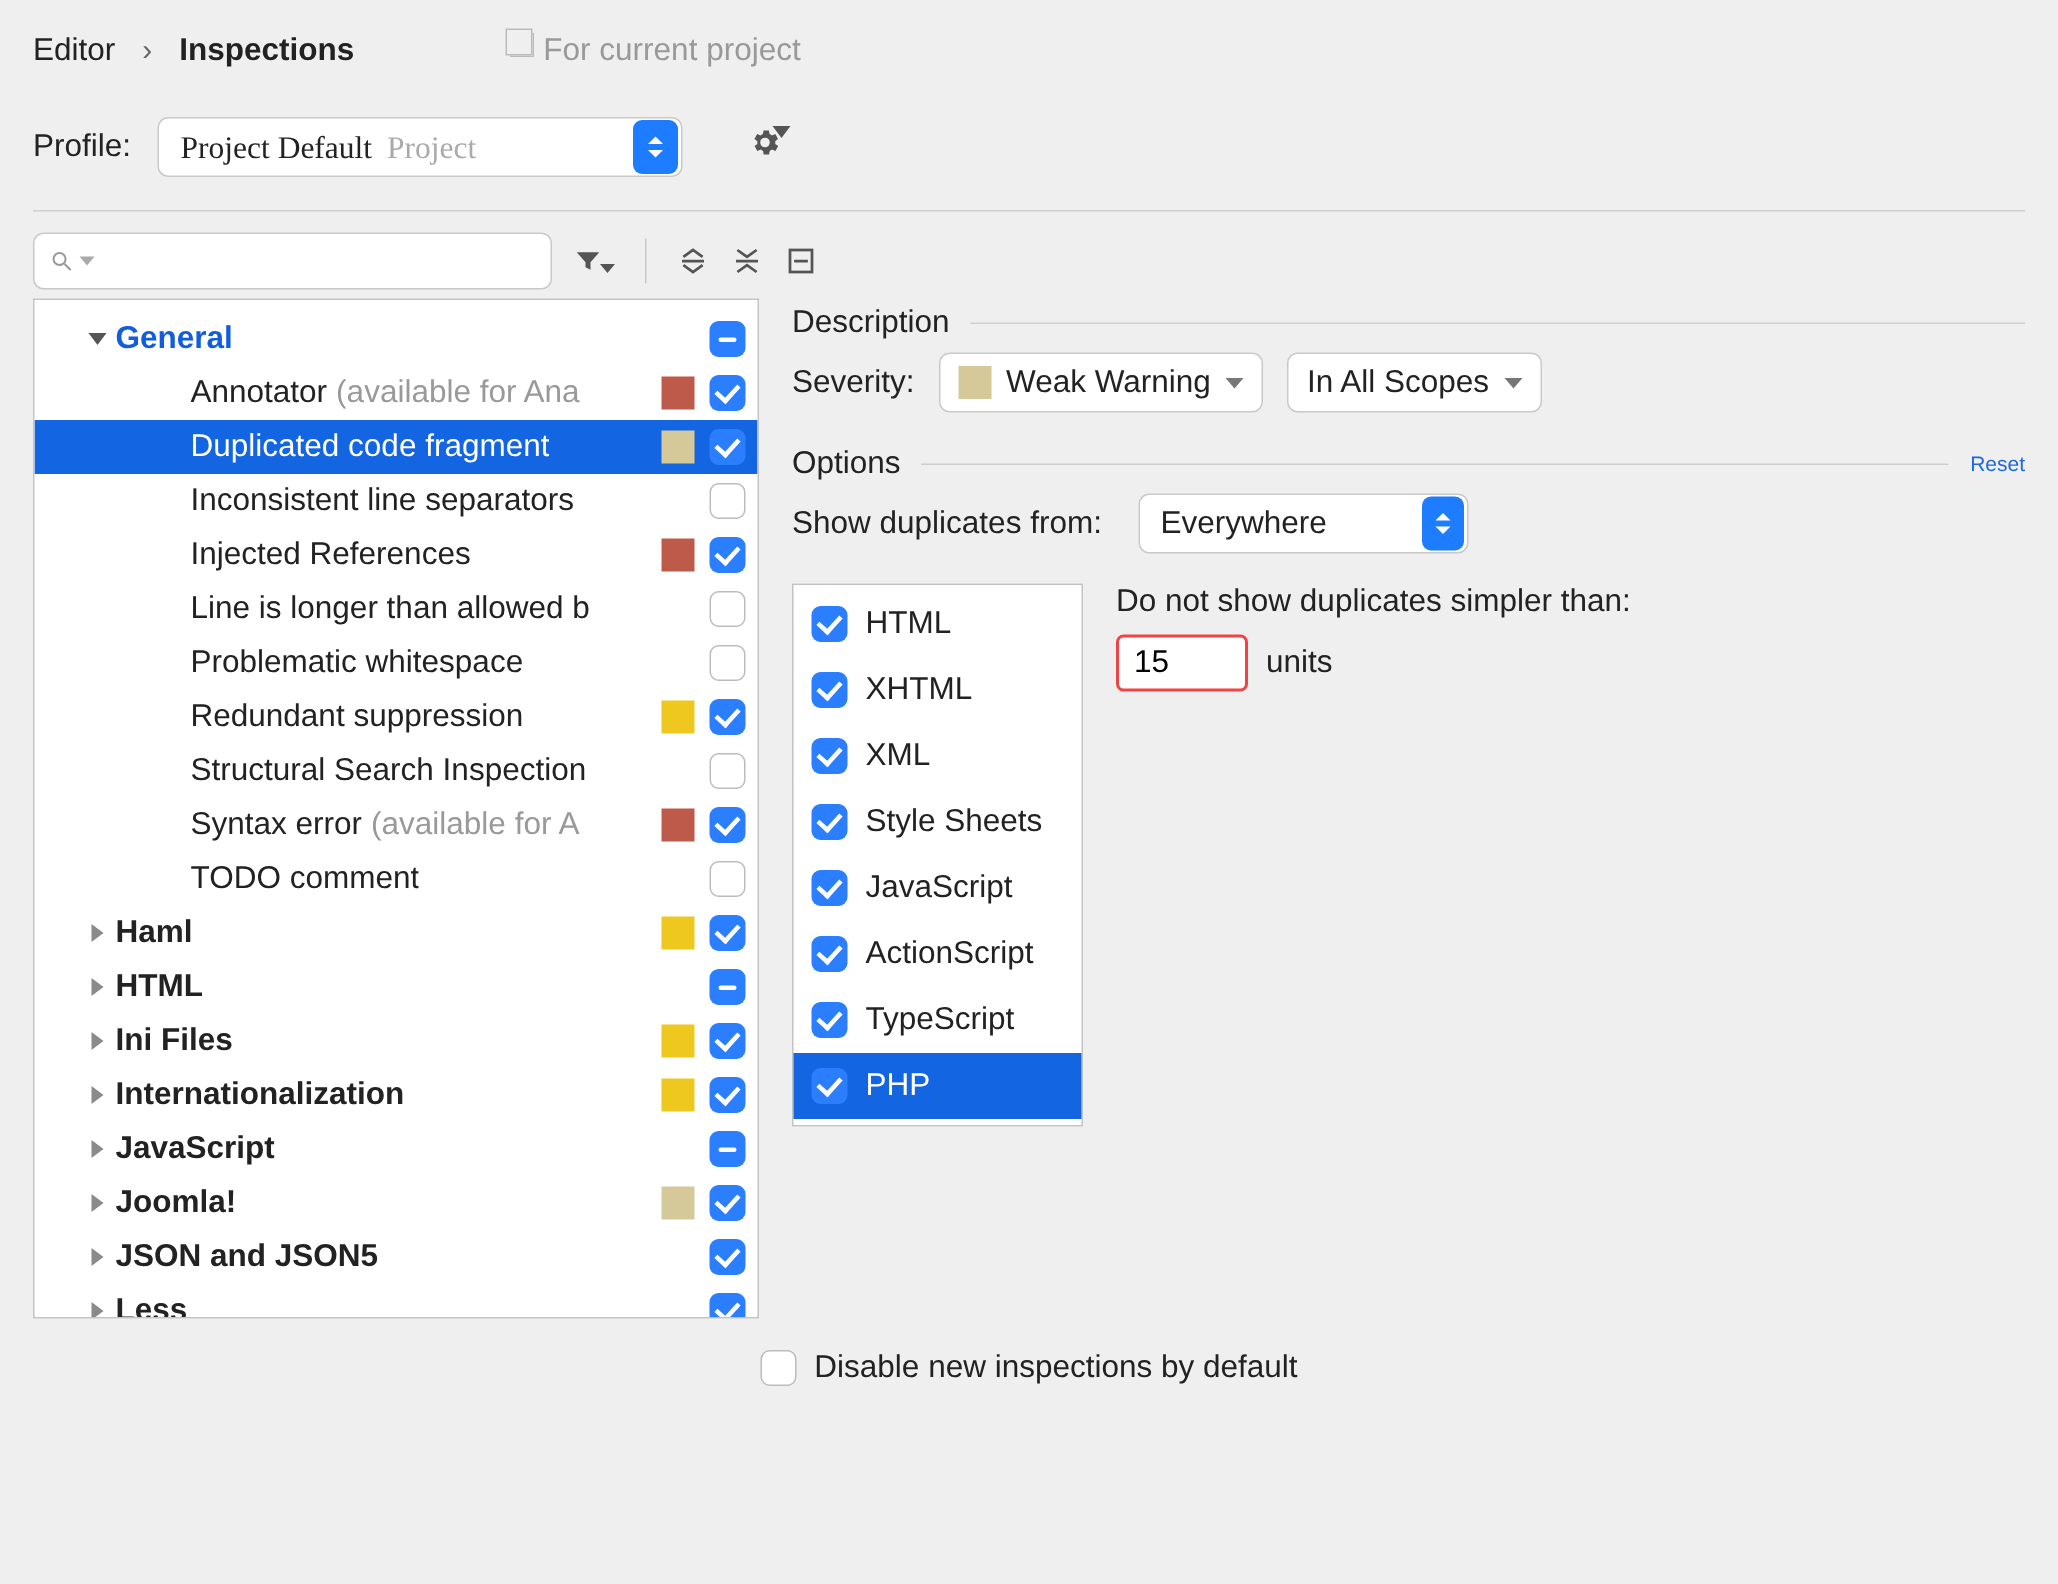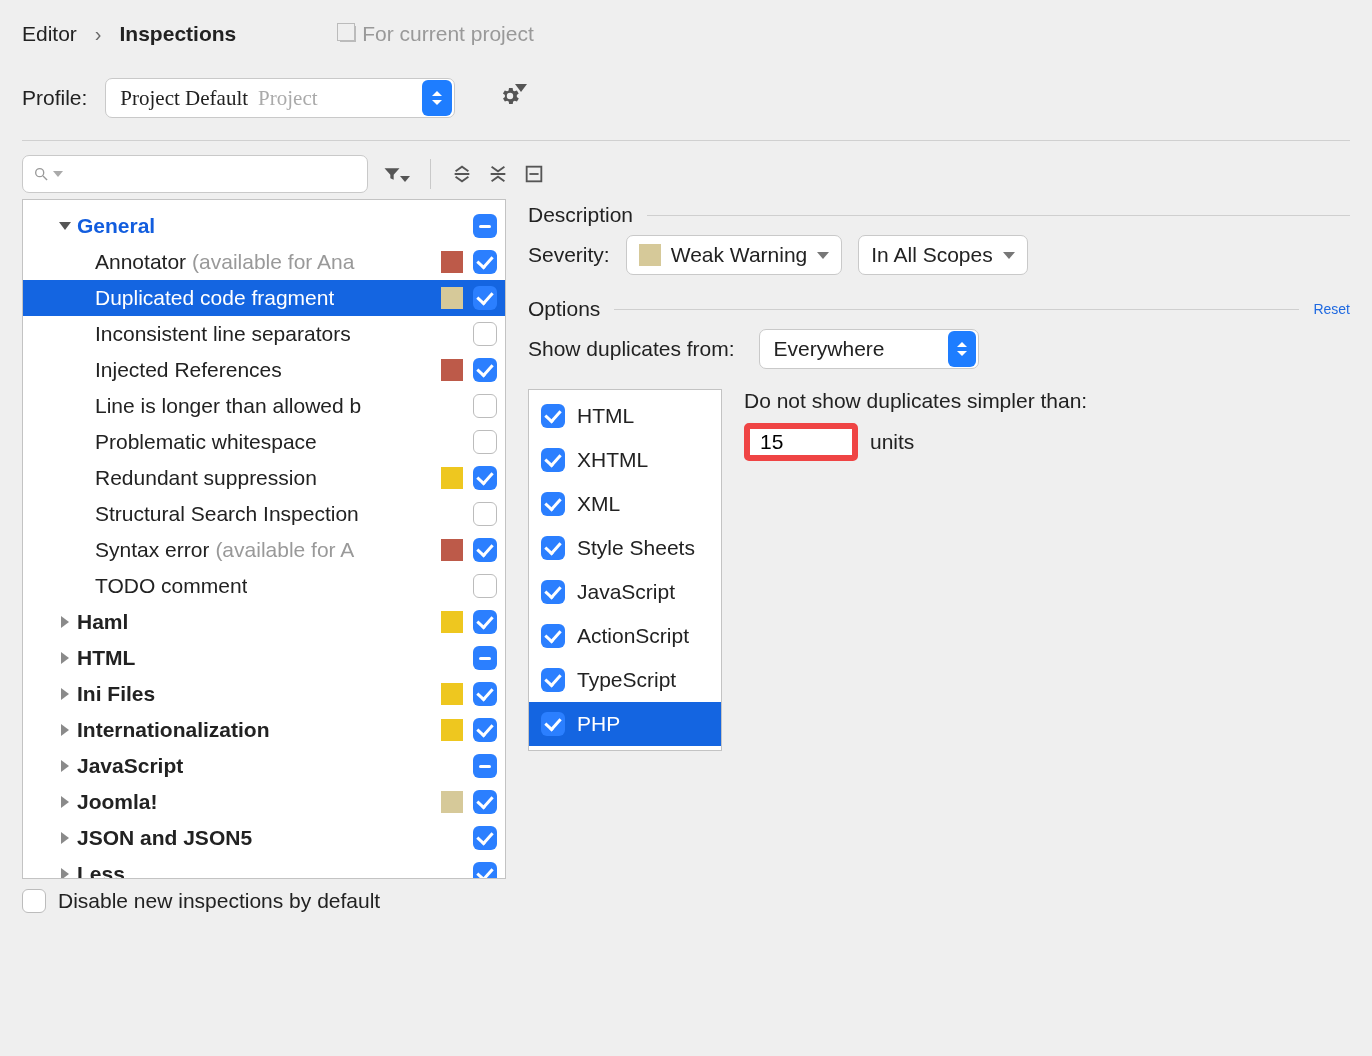--- a/index.html
+++ b/index.html
@@ -14,21 +14,21 @@
   }
   .breadcrumb {
     display: flex;
     align-items: center;
     gap: 18px;
     margin-bottom: 32px;
   }
   .bc-editor { font-weight: 400; }
   .bc-sep { color: #666; font-size: 20px; }
   .bc-insp { font-weight: 700; }
-  .scope-hint { color: #999; display: flex; align-items: center; gap: 6px; margin-left: 86px; }
+  .scope-hint { color: #999; display: flex; gap: 6px; margin-left: 86px; }
   .scope-hint .copy-icon { display:inline-block; width:16px; height:16px; border:1.5px solid #bbb; position:relative; }
   .scope-hint .copy-icon::after { content:""; position:absolute; left:-4px; top:-4px; width:16px; height:16px; border:1.5px solid #bbb; background:#efefef; }
 
   .profile-row {
     display: flex;
     align-items: center;
     gap: 18px;
     margin-bottom: 22px;
   }
   .profile-label { font-size: 21px; }
@@ -96,21 +96,21 @@
   .chk.off { background:#fff; border:1.5px solid #bcbcbc; }
   .chk.mixed { background:#2b7fff; }
   .chk.on::after {
     content:""; width:7px; height:12px; border:solid #fff; border-width:0 3px 3px 0;
     transform:rotate(42deg); margin-bottom:3px;
   }
   .chk.mixed::after {
     content:""; width:12px; height:3px; background:#fff; border-radius:2px;
   }
   .indent-1 { padding-left: 34px; }
-  .indent-2 { padding-left: 68px; }
+  .indent-2 { padding-left: 100px; }
 
   
   .right { flex:1; padding-top:4px; }
   .section-header { display:flex; align-items:center; gap:14px; margin-bottom:8px; }
   .section-title { font-size:21px; }
   .thin-line { flex:1; height:1px; background:#cfcfcf; }
   .desc-box {
     background:#fff; border:1px solid #c3c3c3; padding:12px 16px; font-size:21px; line-height:1.4;
     margin-bottom:26px;
   }
@@ -153,25 +153,25 @@
   }
   .lang-row .lchk::after {
     content:""; width:7px; height:12px; border:solid #fff; border-width:0 3px 3px 0;
     transform:rotate(42deg); margin-bottom:3px;
   }
 
   .threshold-col { font-size:21px; }
   .threshold-col .th-label { margin-bottom:10px; }
   .threshold-col .th-row { display:flex; align-items:center; gap:12px; }
   .num-input {
-    width:114px; height:38px; background:#fff; border:6px solid #ef4444; border-radius:5px;
+    width:88px; height:38px; background:#fff; border:2px solid #ef4444; border-radius:5px;
     font-size:21px; padding:0 10px;
   }
 
-  .bottom-row { display:flex; align-items:center; gap:12px; margin-top:10px; }
+  .bottom-row { display:flex; align-items:center; gap:12px; margin-top:21px;justify-content:center; }
   .chk-outline {
     width:24px; height:24px; border:1.5px solid #bcbcbc; border-radius:6px; background:#fff;
   }
 </style>
 </head>
 <body>
 
 <div class="breadcrumb">
   <span class="bc-editor">Editor</span>
   <span class="bc-sep">›</span>

